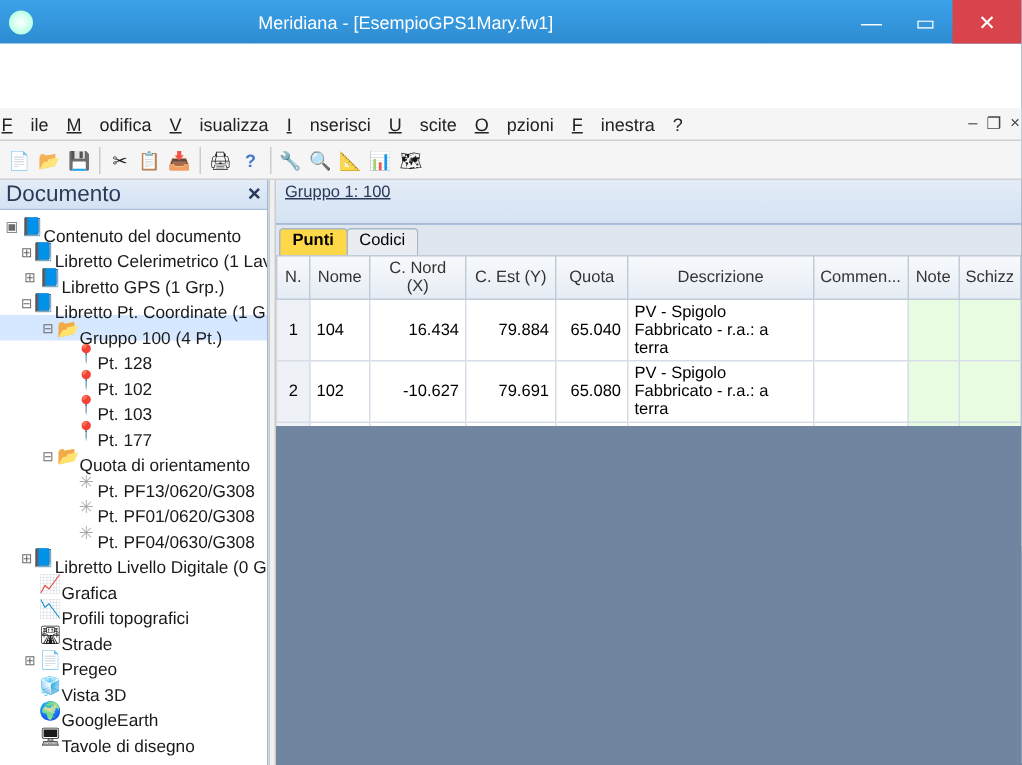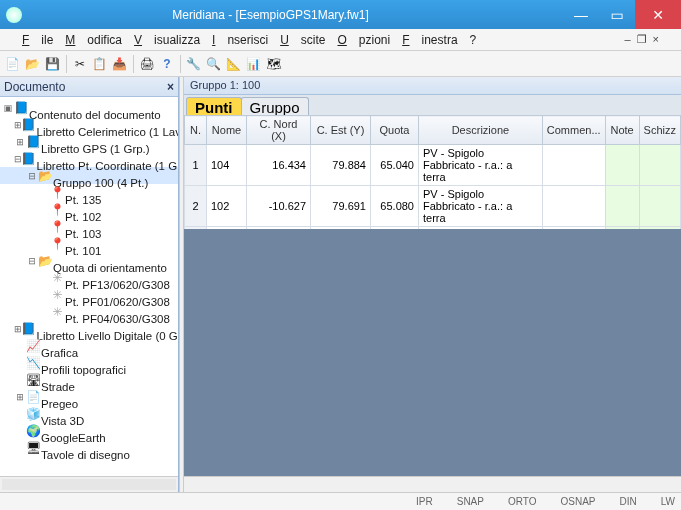--- a/index.html
+++ b/index.html
@@ -7,55 +7,55 @@
 
   
   .titlebar { height: 29px; background: linear-gradient(#3ba2e8, #2e8cd1); color: #fff; display: flex; align-items: center; padding-left: 6px; justify-content: space-between; }
   .titlebar .appicon { width: 16px; height: 16px; background: radial-gradient(#fff,#9fd); border-radius: 50%; margin-right: 6px; }
   .titlebar .title { flex: 1; text-align: center; font-size: 12px; margin-left: -50px; }
   .winbtns { display: flex; height: 100%; }
   .winbtn { width: 36px; display: flex; align-items: center; justify-content: center; font-size: 14px; color:#fff; }
   .winbtn.close { background: #d9434b; width: 46px; }
 
   
-  .menubar { height: 22px; background: #f5f5f5; border-bottom: 1px solid #d0d0d0; display: flex; align-items: center; padding: 0 22px; font-size: 12px; color: #222; }
+  .menubar { height: 22px; background: #f5f5f5; border-bottom: 1px solid #d0d0d0; display: flex; align-items: center; padding: 0 1px; font-size: 12px; color: #222; margin-top: 43px; }
   .menubar span { margin-right: 12px; cursor: default; }
   .menubar .u { text-decoration: underline; }
   .mdi { margin-left: auto; display:flex; gap:6px; color:#444; font-size:11px;}
   .mdi div{cursor:default;}
 
   
   .toolbar { height: 26px; background: #f5f5f5; border-bottom: 1px solid #d0d0d0; display: flex; align-items: center; padding: 0 4px; gap: 2px; }
   .tbtn { width: 18px; height: 18px; display:flex; align-items:center; justify-content:center; font-size:12px; opacity:.9;}
   .sep { width:1px; height:18px; background:#ccc; margin:0 2px;}
 
   
   .main { display: flex; height: calc(510px - 29px - 22px - 26px - 18px); }
 
   
   .docpanel { width: 179px; border-right: 1px solid #9db8d6; display:flex; flex-direction:column; }
-  .dochdr { height: 20px; background: linear-gradient(#e4ecf7,#d4e2f3); border-bottom:1px solid #a9c0de; display:flex; align-items:center; padding:0 4px; font-size:12px; color:#2a3a5a; }
+  .dochdr { height: 20px; background: linear-gradient(#e4ecf7,#d4e2f3); border-bottom:1px solid #a9c0de; display:flex; align-items:center; padding:0 4px; font-size:15px; color:#2a3a5a; }
   .dochdr .x { margin-left:auto; font-weight:bold; cursor:default;}
   .tree { flex:1; overflow:auto; background:#fff; padding:2px 0; }
   .node { display:flex; align-items:center; height:17px; font-size:11.5px; color:#1a1a1a; white-space:nowrap; cursor:default;}
   .tw { width:12px; text-align:center; color:#6a6a6a; font-size:9px; display:inline-block;}
   .ic { width:15px; text-align:center; display:inline-block; font-size:12px; }
   .node.sel { background:#d6e8ff; }
   .lbl { padding-right:4px;margin-top:15px;}
   .docsb { height:16px; background:#f0f0f0; border-top:1px solid #ccc; position:relative;}
   .docsb::after{content:'';position:absolute;left:2px;right:2px;top:2px;bottom:2px;background:#e6e6e6;}
 
   
   .vsplit { width:5px; background:#f0f0f0; border-left:1px solid #ccc; border-right:1px solid #ccc; cursor:col-resize;}
 
   
   .right { flex:1; display:flex; flex-direction:column; background:#6f85a0;}
-  .grphdr { height:18px; background:linear-gradient(#e4ecf7,#d4e2f3); border-bottom:1px solid #a9c0de; font-size:11px; padding:2px 6px; color:#2a3a5a;}
+  .grphdr { height:30px; background:linear-gradient(#e4ecf7,#d4e2f3); border-bottom:1px solid #a9c0de; font-size:11px; padding:2px 6px; color:#2a3a5a;text-decoration:underline;}
   .tabs { height:20px; display:flex; align-items:flex-end; background:#dfe6ee; padding-left:2px;}
-  .tab { height:18px; padding:1px 8px; font-size:15px; border:1px solid #a9b8c9; border-bottom:none; background:#e9edf2; margin-right:-1px; border-radius:3px 3px 0 0; cursor:default;}
+  .tab { height:18px; padding:1px 8px; font-size:11px; border:1px solid #a9b8c9; border-bottom:none; background:#e9edf2; margin-right:-1px; border-radius:3px 3px 0 0; cursor:default;}
   .tab.active { background:#ffd84a; font-weight:bold;}
   .gridwrap { flex:1; background:#6f85a0; overflow:hidden; position:relative;}
   table.grid { border-collapse:collapse; width:100%; background:#fff;}
   .grid th { background:linear-gradient(#f7f9fc,#e6ecf4); border:1px solid #c0cbd8; font-weight:normal; font-size:11px; padding:2px 4px; color:#333; height:18px;}
   .grid td { border:1px solid #d6dde6; font-size:11px; padding:2px 4px; height:18px;}
   .grid td.num { text-align:right;}
   .grid td.n { text-align:center; background:#eef2f7;}
   .grid td.green { background:#e7fce1;}
   .hscroll { height:16px; background:#f0f0f0; border-top:1px solid #ccc;}
 
@@ -142,33 +142,33 @@
           <span class="ic">📘</span>
           <span class="lbl">Libretto Pt. Coordinate (1 Grup.</span>
         </div>
       <div class="node sel" style="padding-left:26px;">
           <span class="tw">⊟</span>
           <span class="ic">📂</span>
           <span class="lbl">Gruppo 100 (4 Pt.)</span>
         </div>
       <div class="node" style="padding-left:50px;">
           <span class="ic" style="color:#6a3;">📍</span>
-          <span class="lbl">Pt. 135</span>
+          <span class="lbl">Pt. 128</span>
         </div>
       <div class="node" style="padding-left:50px;">
           <span class="ic" style="color:#6a3;">📍</span>
           <span class="lbl">Pt. 102</span>
         </div>
       <div class="node" style="padding-left:50px;">
           <span class="ic" style="color:#6a3;">📍</span>
           <span class="lbl">Pt. 103</span>
         </div>
       <div class="node" style="padding-left:50px;">
           <span class="ic" style="color:#6a3;">📍</span>
-          <span class="lbl">Pt. 101</span>
+          <span class="lbl">Pt. 177</span>
         </div>
       <div class="node" style="padding-left:26px;">
           <span class="tw">⊟</span>
           <span class="ic">📂</span>
           <span class="lbl">Quota di orientamento</span>
         </div>
       <div class="node" style="padding-left:50px;">
           <span class="ic" style="color:#aaa;">✳</span>
           <span class="lbl">Pt. PF13/0620/G308</span>
         </div>
@@ -217,21 +217,21 @@
     </div>
     <div class="docsb"></div>
   </div>
 
   <div class="vsplit"></div>
 
   <div class="right">
     <div class="grphdr">Gruppo 1: 100</div>
     <div class="tabs">
       <div class="tab active">Punti</div>
-      <div class="tab">Gruppo</div>
+      <div class="tab">Codici</div>
     </div>
     <div class="gridwrap">
       <table class="grid">
         <thead>
             <tr>
           <th style="width:22px;">N.</th>
           <th style="width:40px;margin-top:11px;">Nome</th>
           <th style="width:64px;">C. Nord (X)</th>
           <th style="width:60px;">C. Est (Y)</th>
           <th style="width:48px;">Quota</th>

